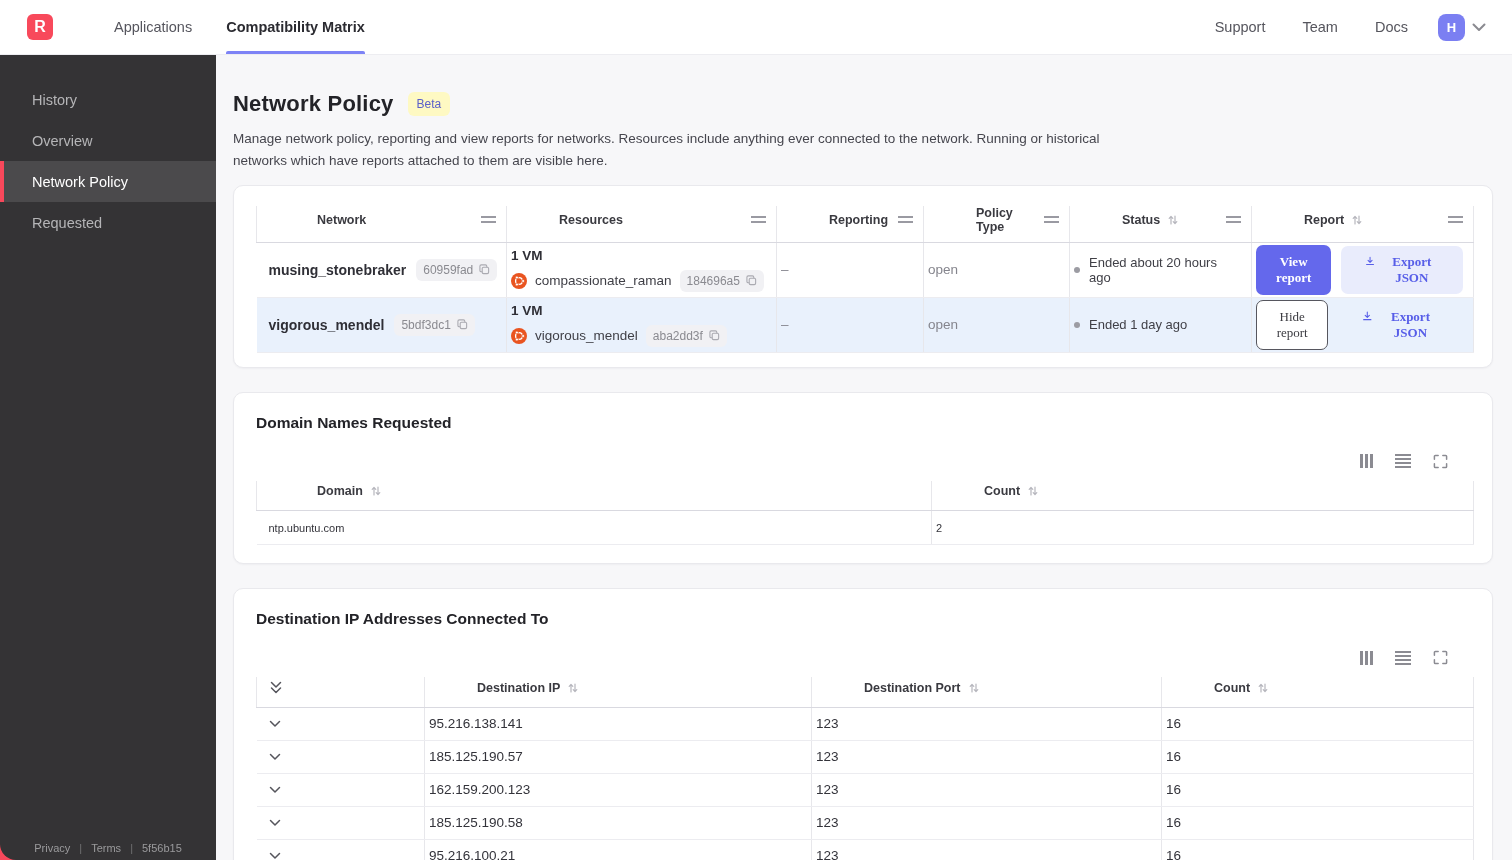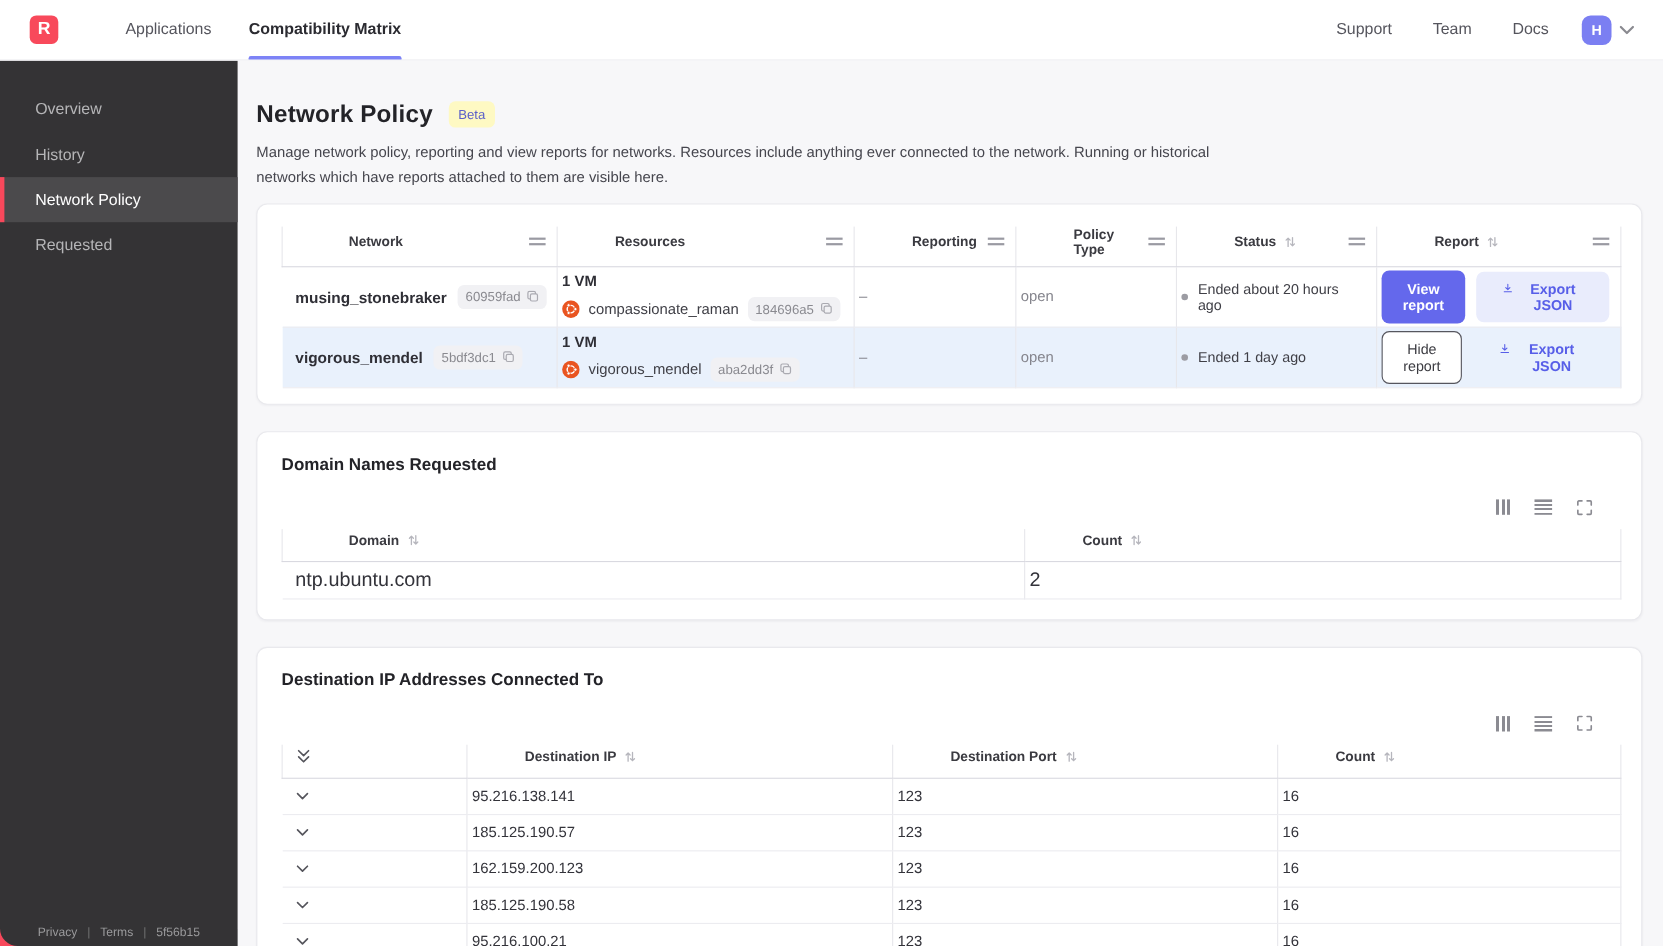--- a/index.html
+++ b/index.html
@@ -75,29 +75,29 @@
   .net-name { font-weight:bold; font-size:14px; color:#2f2f36; }
   .pill { background:#f1f1f4; color:#8a8a90; font-size:12px; padding:4px 7px; border-radius:6px;
     display:inline-flex; align-items:center; gap:6px; white-space:nowrap; }
   .res-top { font-weight:bold; font-size:13.5px; color:#2f2f36; margin-bottom:7px; }
   .res-row { display:flex; align-items:center; gap:8px; font-size:13.5px; color:#3f3f46; }
   .dim { color:#85858d; }
   .status-cell { display:flex; align-items:center; gap:9px; font-size:13px; color:#3f3f46; }
   .dot { width:6px; height:6px; border-radius:50%; background:#9c9ca3; flex-shrink:0; }
   .report-cell { display:flex; align-items:center; gap:10px; }
   .btn { border:none; border-radius:7px; font-size:13px; font-weight:bold; cursor:pointer;
-    font-family:Liberation Sans, sans-serif; }
+    font-family:Liberation Serif, serif; }
   .btn-primary { background:#6468ec; color:#fff; padding:9px 13px; }
   .btn-outline { background:#fff; color:#3c3c42; padding:8px 12px; border:1px solid #56565e;
     font-weight:normal; }
   .btn-export { background:#e9ecfc; color:#575ee8; padding:8px 24px; display:inline-flex;
     align-items:flex-start; gap:9px; }
   tr.hl .btn-export { background:transparent; }
 
-  .simple-table td { height:34px; font-size:18px; color:#33333a; }
+  .simple-table td { height:34px; font-size:11px; color:#33333a; }
   .dest-table td { height:33px; font-size:13.5px; color:#33333a; }
   .chev-cell { padding-left:16px; }
 
   
   .icon-cols { width:13px; height:14px; cursor:pointer;
     background:repeating-linear-gradient(90deg,#8b8b92 0 3px,transparent 3px 5px); }
   .icon-rows { width:16px; height:14px; cursor:pointer;
     background:repeating-linear-gradient(180deg,#8b8b92 0 2px,transparent 2px 4px); }
   svg { display:block; }
 </style>
@@ -120,22 +120,22 @@
           <path d="M1.5 1.5 L7 7 L12.5 1.5" fill="none" stroke="#8a8a90" stroke-width="2" stroke-linecap="round" stroke-linejoin="round"></path>
         </svg>
     </span>
   </div>
 </div>
 
 <div class="app">
   <div class="red-corner"></div>
 
   <div class="sidebar">
+    <div class="side-item">History</div>
     <div class="side-item">Overview</div>
-    <div class="side-item">History</div>
     <div class="side-item active">Network Policy</div>
     <div class="side-item">Requested</div>
     <div class="side-footer">
       <span>Privacy</span>
       <span class="sep">|</span>
       <span>Terms</span>
       <span class="sep">|</span>
       <span>5f56b15</span>
     </div>
   </div>

